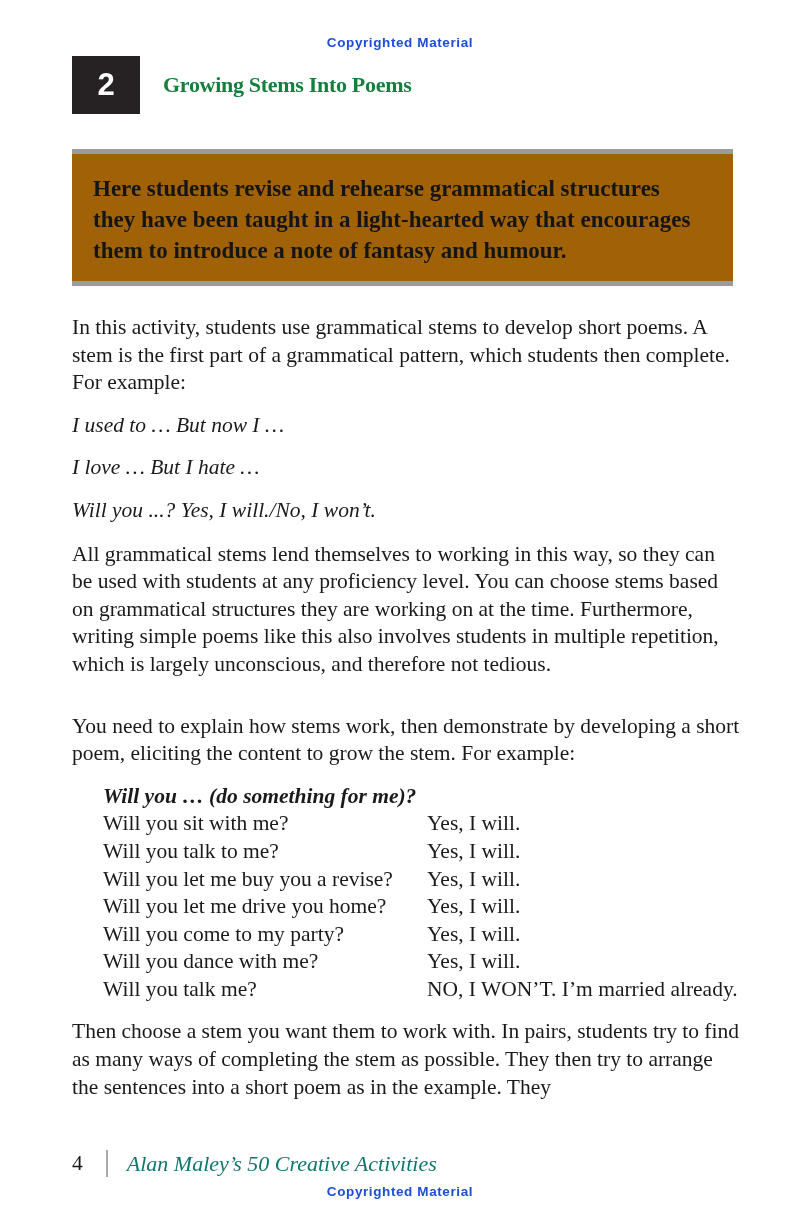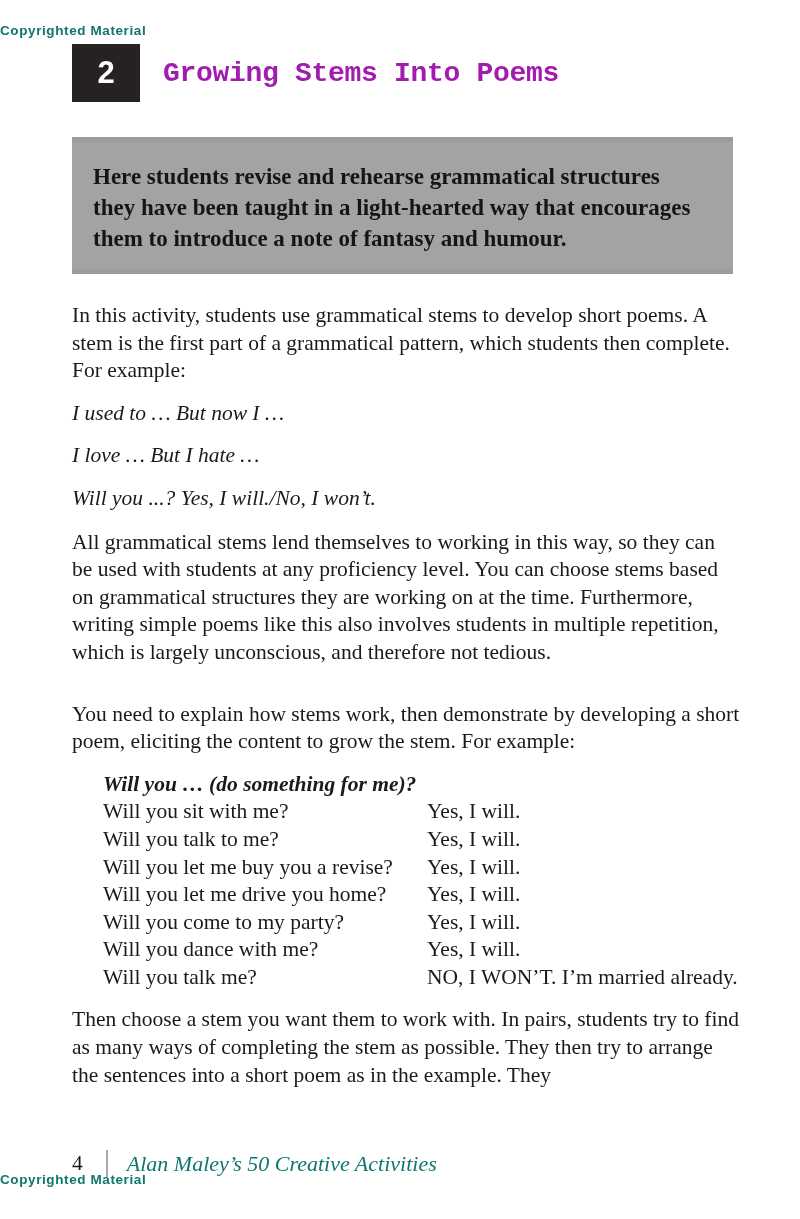--- a/index.html
+++ b/index.html
@@ -11,22 +11,23 @@
     background: #ffffff;
     overflow: hidden;
     font-family: "Liberation Serif", serif;
     color: #1a1a1a;
   }
   .copyright {
     font-family: "Liberation Sans", sans-serif;
     font-weight: bold;
     font-size: 13.5px;
     letter-spacing: 0.6px;
-    color: #0f766e;
-    text-align: left;
+    color: #1d4ed8;
+    text-align: center;
+    margin-top: 12px;
   }
   .copyright.top { padding-top: 23px; }
   .copyright.bottom {
     position: absolute;
     top: 1172px;
     left: 0;
     width: 100%;
   }
   .chapter-header {
     display: flex;
@@ -42,30 +43,30 @@
     font-family: "Liberation Sans", sans-serif;
     font-weight: bold;
     font-size: 31px;
     display: flex;
     align-items: center;
     justify-content: center;
     flex: 0 0 auto;
   }
   .chapter-title {
     margin: 0 0 0 23px;
-    font-family: Liberation Mono, monospace;
+    font-family: Liberation Serif, serif;
     font-weight: bold;
-    font-size: 28px;
+    font-size: 22px;
     letter-spacing: -0.3px;
-    color: #a21caf;
+    color: #15803d;
     white-space: nowrap;
   }
   .summary-box {
     margin: 35px 67px 0 72px;
-    background: #a3a3a3;
+    background: #a16207;
     border-top: 5px solid #9b9b9b;
     border-bottom: 5px solid #9b9b9b;
     padding: 19px 28px 15px 21px;
   }
   .summary-box p {
     margin: 0;
     font-weight: bold;
     font-size: 23px;
     line-height: 31px;
     color: #151515;

